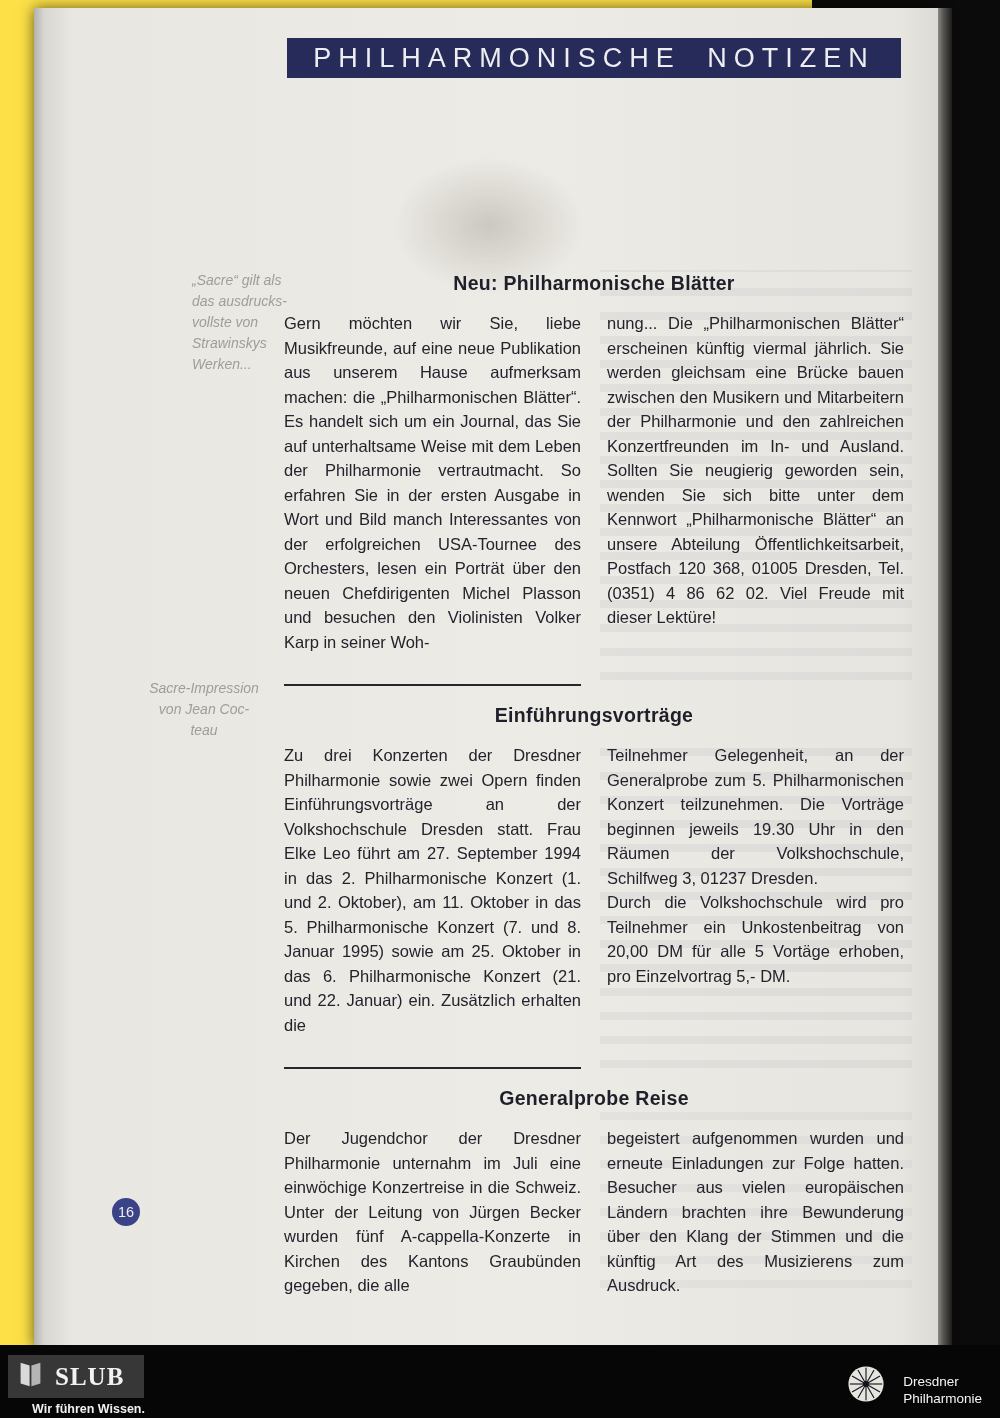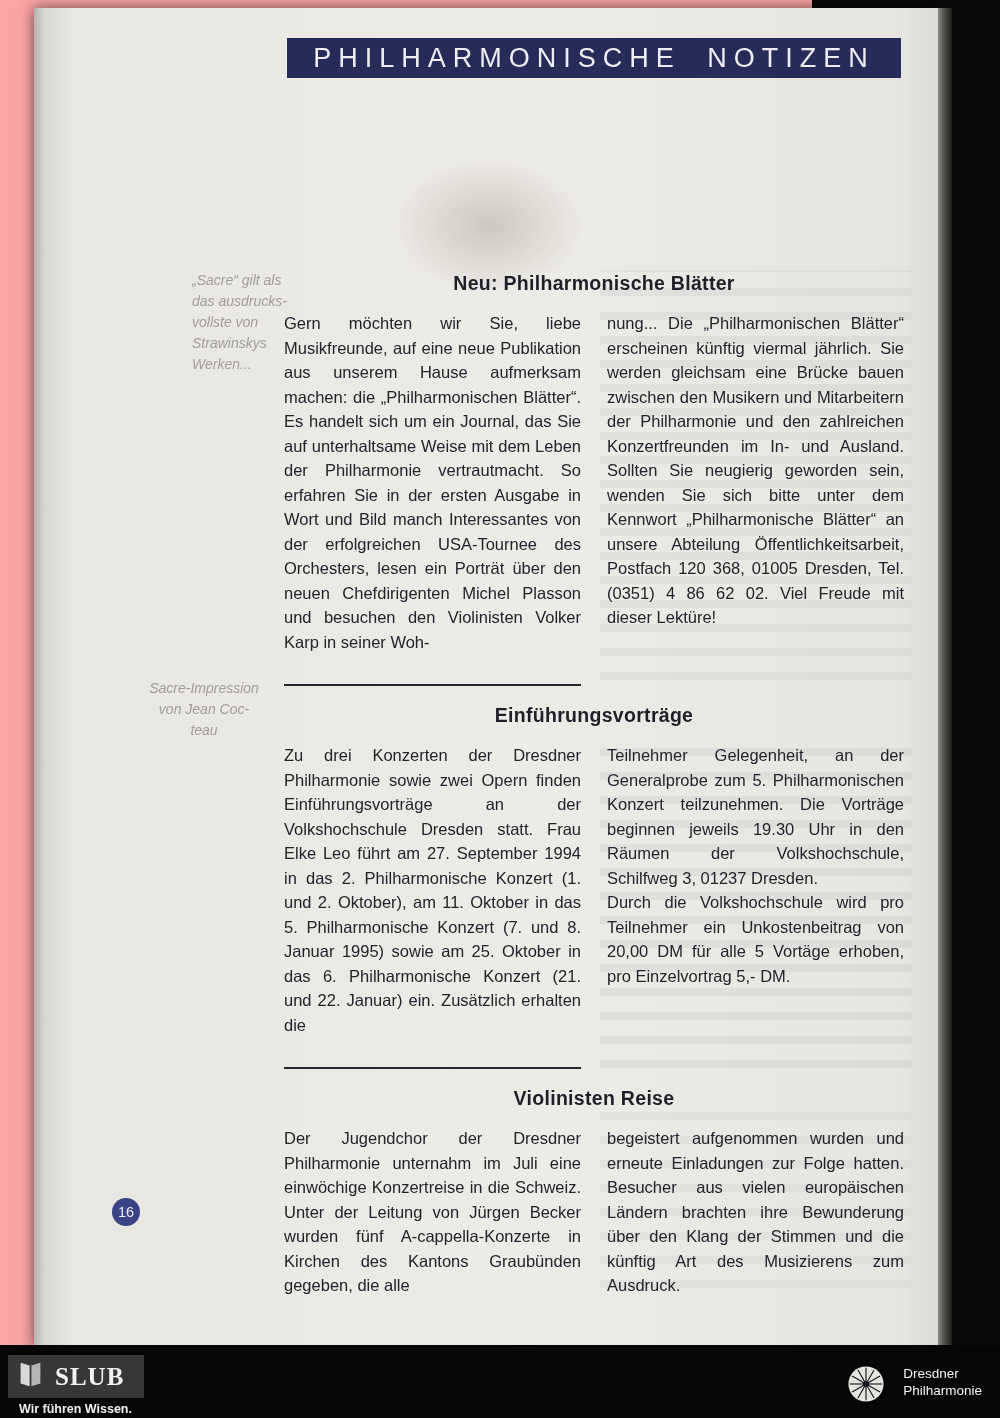--- a/index.html
+++ b/index.html
@@ -2,21 +2,21 @@
 <html lang="de" style="--header-bar: #262b59; --page-badge: #3a4288; --paper: #e9e7e2;"><head>
 <meta charset="utf-8">
 <style>
   html,body { margin:0; padding:0; }
   body {
     width:1000px; height:1418px;
     background:#0b0b0b;
     font-family:"Liberation Sans","DejaVu Sans",sans-serif;
     overflow:hidden;
   }
-  .canvas { position:relative; width:812px; height:1418px; background:#fca5a5; }
+  .canvas { position:relative; width:812px; height:1418px; background:#fde047; }
 
   
   .paper {
     position:absolute; left:34px; top:8px; width:904px; height:1340px;
     background:linear-gradient(90deg,#b4b2ad 0px,#d8d6d1 10px,#e9e7e2 38px,#edebe6 55%,#e7e5e0 96%,#dcdad5 100%);
     box-shadow:0 0 14px rgba(0,0,0,.6);
   }
   .page-edge {
     position:absolute; left:938px; top:8px; width:14px; height:1340px;
     background:linear-gradient(90deg,#8a8884 0,#55534f 40%,#1d1c1b 100%);
@@ -89,23 +89,23 @@
   .slub-group { display:flex; flex-direction:column; align-items:flex-start; }
   .slub-chip {
     display:flex; align-items:center; gap:11px;
     background:rgba(125,125,125,.42); padding:5px 20px 5px 9px;
     text-decoration:none; cursor:pointer;
   }
   .slub-label {
     font-family:"Liberation Serif","DejaVu Serif",serif;
     font-size:25px; font-weight:700; color:#f2f2f2; letter-spacing:1px;
   }
-  .slub-tagline { margin:4px 0 0 11px; font-size:12.5px; font-weight:700; color:#f0f0f0; }
-
-  .dp-group { display:flex; align-items:flex-start; gap:18px; cursor:pointer; }
+  .slub-tagline { margin:4px 0 0 24px; font-size:12.5px; font-weight:700; color:#f0f0f0; }
+
+  .dp-group { display:flex; align-items:flex-end; gap:18px; cursor:pointer; }
   .dp-text { color:#f5f5f5; font-size:13.5px; line-height:17px; font-weight:500; }
 </style>
 </head>
 <body>
 
 <div class="canvas">
 
   <div class="paper">
 
     <div class="header-bar">
@@ -143,21 +143,21 @@
         <div class="cols">
           <p class="col">Zu drei Konzerten der Dresdner Philharmonie sowie zwei Opern finden Einführungsvorträge an der Volkshochschule Dresden statt. Frau Elke Leo führt am 27. September 1994 in das 2. Philharmonische Konzert (1. und 2. Oktober), am 11. Oktober in das 5. Philharmonische Konzert (7. und 8. Januar 1995) sowie am 25. Oktober in das 6. Philharmonische Konzert (21. und 22. Januar) ein. Zusätzlich erhalten die</p>
           <p class="col">Teilnehmer Gelegenheit, an der Generalprobe zum 5. Philharmonischen Konzert teilzunehmen. Die Vorträge beginnen jeweils 19.30 Uhr in den Räumen der Volkshochschule, Schilfweg 3, 01237 Dresden.
 Durch die Volkshochschule wird pro Teilnehmer ein Unkostenbeitrag von 20,00 DM für alle 5 Vortäge erhoben, pro Einzelvortrag 5,- DM.</p>
         </div>
       </section>
 
       <hr class="rule">
 
       <section>
-        <h2>Violinisten Reise</h2>
+        <h2>Generalprobe Reise</h2>
         <div class="cols">
           <p class="col">Der Jugendchor der Dresdner Philharmonie unternahm im Juli eine einwöchige Konzertreise in die Schweiz. Unter der Leitung von Jürgen Becker wurden fünf A-cappella-Konzerte in Kirchen des Kantons Graubünden gegeben, die alle</p>
           <p class="col">begeistert aufgenommen wurden und erneute Einladungen zur Folge hatten. Besucher aus vielen europäischen Ländern brachten ihre Bewunderung über den Klang der Stimmen und die künftig Art des Musizierens zum Ausdruck.</p>
         </div>
       </section>
 
     </div>
 
     <div class="page-badge">
       <span>16</span>

